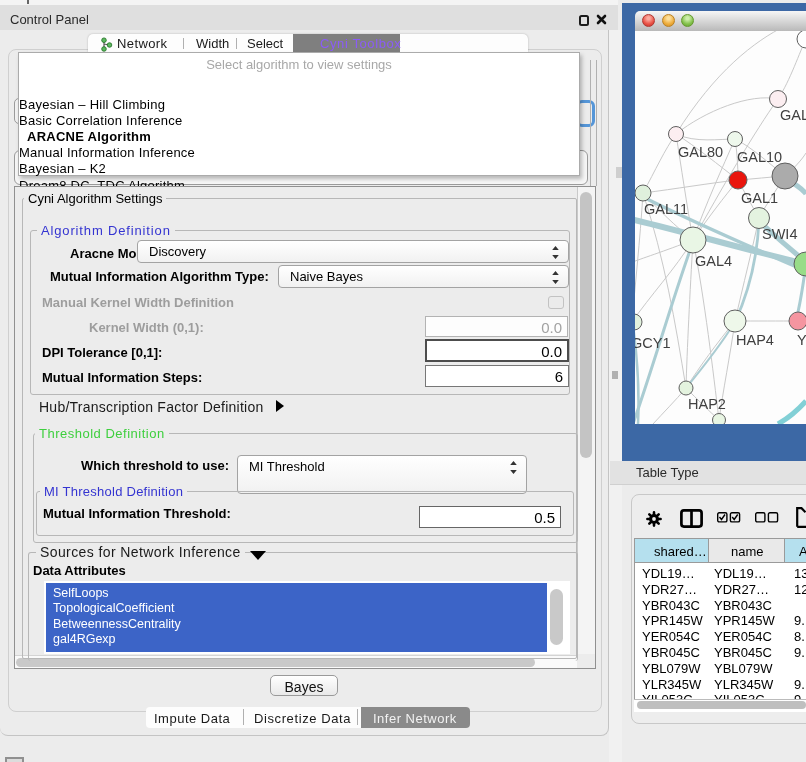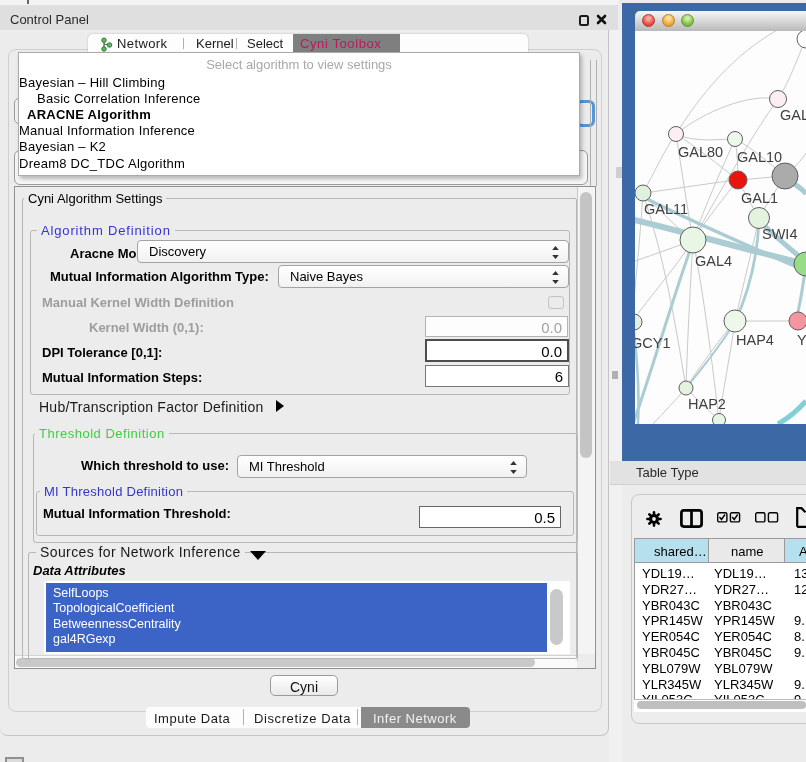--- a/index.html
+++ b/index.html
@@ -1,21 +1,21 @@
 <!DOCTYPE html>
 <html><head>
 <meta charset="utf-8">
 <style>
   html,body{margin:0;padding:0;}
   body{width:806px;height:762px;position:relative;overflow:hidden;
        background:#ececec;font-family:"Liberation Sans",sans-serif;}
   .abs{position:absolute;}
   .b{font-weight:bold;}
   .lbl{font-size:13px;color:#000;white-space:nowrap;}
-  .pop{font-size:13px;color:#000;white-space:nowrap;letter-spacing:0.25px;}
+  .pop{font-size:13px;color:#000;white-space:nowrap;letter-spacing:0.25px;margin-top:22px;}
   .glbl{font-size:13px;color:#9d9d9d;white-space:nowrap;}
   .grp{position:absolute;border:1px solid #b7b7b7;border-radius:3px;}
   .gtit{position:absolute;background:#ececec;padding:0 4px;font-size:13px;white-space:nowrap;}
   .combo{position:absolute;background:linear-gradient(#ffffff,#f1f1f1);
          border:1px solid #a3a3a3;border-radius:4px;box-sizing:border-box;}
   .combo .ct{position:absolute;left:11px;top:3px;font-size:13px;color:#000;white-space:nowrap;}
   .fld{position:absolute;box-sizing:border-box;background:#fff;text-align:right;
        font-size:15px;color:#000;}
   .fld span{position:absolute;right:5px;top:2px;}
 </style>
@@ -39,39 +39,39 @@
 
 <div class="abs" style="left:88px;top:34px;width:440px;height:18px;background:#fdfdfd;border-radius:5px 5px 0 0;box-shadow:0 0 2px rgba(0,0,0,0.25);"></div>
 <div class="abs" style="left:293px;top:34px;width:107px;height:18px;background:#7f7f7f;"></div>
 <svg class="abs" style="left:100px;top:37px;" width="14" height="15" viewBox="0 0 14 15">
   <path d="M4 3 L4 12 M4 7 L9 8" stroke="#555" stroke-width="1.2"></path>
   <circle cx="4" cy="3.2" r="2.3" fill="#5cb85f" stroke="#1e6e21" stroke-width=".8"></circle>
   <circle cx="9.5" cy="8" r="2.3" fill="#5cb85f" stroke="#1e6e21" stroke-width=".8"></circle>
   <circle cx="4" cy="12" r="2.3" fill="#5cb85f" stroke="#1e6e21" stroke-width=".8"></circle>
 </svg>
 <div class="abs lbl" style="left:117px;top:36px;color:#1a1a1a;letter-spacing:0.4px;">Network</div>
-<div class="abs lbl" style="left:196px;top:36px;color:#1a1a1a;">Kernel</div>
+<div class="abs lbl" style="left:196px;top:36px;color:#1a1a1a;">Width</div>
 <div class="abs lbl" style="left:247px;top:36px;color:#1a1a1a;">Select</div>
-<div class="abs lbl" style="left:300px;top:36px;color:#be185d;letter-spacing:0.6px;">Cyni Toolbox</div>
+<div class="abs lbl" style="left:320px;top:36px;color:#8b5cf6;letter-spacing:0.6px;">Cyni Toolbox</div>
 <div class="abs lbl" style="left:413px;top:36px;color:#1a1a1a;letter-spacing:0.4px;margin-top:48px;">jActiveMNodules</div>
 <div class="abs" style="left:183px;top:38px;width:1px;height:11px;background:#b0b0b0;"></div>
 <div class="abs" style="left:236px;top:38px;width:1px;height:11px;background:#b0b0b0;"></div>
 
 <div class="abs" style="left:576px;top:100px;width:13px;height:21px;border:3px solid #5596d8;border-radius:6px;"></div>
 <div class="abs" style="left:590px;top:60px;width:1px;height:126px;background:#b0b0b0;"></div>
 <div class="abs" style="left:596px;top:60px;width:1px;height:126px;background:#b0b0b0;"></div>
 <div class="abs" style="left:14px;top:98px;width:10px;height:26px;border:1px solid #9a9a9a;border-radius:5px;background:#f2f2f2;box-sizing:border-box;"></div>
 
 <div class="abs" style="left:14px;top:150px;width:574px;height:35px;border:1px solid #9a9a9a;border-radius:6px;background:#f6f6f6;box-sizing:border-box;"></div>
 
 <div class="abs" style="left:18px;top:52px;width:562px;height:124px;background:#fff;border:1px solid #ababab;
      box-shadow:2px 3px 4px rgba(0,0,0,0.25);box-sizing:border-box;"></div>
 <div class="abs" style="left:18px;top:57px;width:562px;text-align:center;font-size:13px;color:#a8a8a8;">Select algorithm to view settings</div>
 <div class="abs pop" style="left:19px;top:74.5px;">Bayesian – Hill Climbing</div>
-<div class="abs pop" style="left:29px;top:90.7px;padding-left:8px;">Basic Correlation Inference</div>
+<div class="abs pop" style="left:19px;top:90.7px;">Basic Correlation Inference</div>
 <div class="abs pop b" style="left:19px;top:106.9px;padding-left:8px;">ARACNE Algorithm</div>
 <div class="abs pop" style="left:19px;top:123.1px;">Manual Information Inference</div>
 <div class="abs pop" style="left:19px;top:139.3px;">Bayesian – K2</div>
 <div class="abs pop" style="left:19px;top:155.5px;">Dream8 DC_TDC Algorithm</div>
 
 <div class="abs" style="left:14px;top:186px;width:582px;height:483px;border:1px solid #909090;background:#ececec;box-sizing:border-box;"></div>
 
 <div class="abs" style="left:577px;top:187px;width:18px;height:467px;background:#f4f4f4;border-left:1px solid #c9c9c9;box-sizing:border-box;"></div>
 <div class="abs" style="left:580px;top:192px;width:12px;height:266px;background:#c4c4c4;border-radius:6px;"></div>
 
@@ -118,49 +118,49 @@
 
 <div class="abs" style="left:39px;top:399px;color:#1a1a1a;font-size:14px;letter-spacing:0.25px;white-space:nowrap;">Hub/Transcription Factor Definition</div>
 <svg class="abs" style="left:273px;top:399px;" width="14" height="14" viewBox="0 0 14 14">
   <path d="M3 1 L11 7 L3 13 Z" fill="#000"></path>
   </svg>
 
 <div class="grp" style="left:33px;top:433px;width:543px;height:108px;"></div>
 <div class="gtit" style="left:35px;top:426px;color:#3ecf3e;letter-spacing:0.5px;">Threshold Definition</div>
 
 <div class="abs lbl b" style="left:81px;top:458px;">Which threshold to use:</div>
-<div class="combo" style="left:237px;top:455px;width:290px;height:23px;">
+<div class="combo" style="left:237px;top:455px;width:290px;height:39px;">
   <span class="ct">MI Threshold</span>
   <svg style="position:absolute;right:8px;top:4px;" width="9" height="15" viewBox="0 0 9 15">
     <path d="M1.2 5 L4.5 1 L7.8 5 Z M1.2 10 L4.5 14 L7.8 10 Z" fill="#333"></path>
     </svg>
 </div>
 
 <div class="grp" style="left:36px;top:491px;width:536px;height:43px;"></div>
 <div class="gtit" style="left:40px;top:484px;color:#3434d1;letter-spacing:0.25px;">MI Threshold Definition</div>
 <div class="abs lbl b" style="left:43px;top:506px;">Mutual Information Threshold:</div>
 <div class="fld" style="left:419px;top:506px;width:142px;height:22px;border:1px solid #666;">
     <span>0.5</span>
   </div>
 
 <div class="grp" style="left:28px;top:552px;width:548px;height:108px;border-bottom:none;"></div>
 <div class="gtit" style="left:36px;top:544px;color:#1a1a1a;font-size:14px;letter-spacing:0.4px;">Sources for Network Inference</div>
 <svg class="abs" style="left:249px;top:548px;" width="18" height="14" viewBox="0 0 18 14">
   <path d="M1 3 L17 3 L9 12 Z" fill="#000"></path>
   </svg>
-<div class="abs lbl b" style="left:33px;top:563px;font-style:italic;">Data Attributes</div>
+<div class="abs lbl b" style="left:33px;top:563px;">Data Attributes</div>
 
 <div class="abs" style="left:44px;top:581px;width:526px;height:73px;background:#fff;"></div>
 <div class="abs" style="left:46px;top:583px;width:501px;height:69px;background:#3c64c7;"></div>
 <div class="abs" style="left:53px;top:585.5px;font-size:12.5px;color:#fff;line-height:15.5px;white-space:nowrap;">SelfLoops<br>TopologicalCoefficient<br>BetweennessCentrality<br>gal4RGexp</div>
 <div class="abs" style="left:550px;top:589px;width:13px;height:56px;background:#c9c9c9;border-radius:6.5px;"></div>
 
 <div class="abs" style="left:270px;top:675px;width:68px;height:21px;background:linear-gradient(#ffffff,#e9e9e9);
      border:1px solid #9a9a9a;border-radius:5px;box-sizing:border-box;text-align:center;">
-  <span style="font-size:14px;color:#111;position:relative;top:2px;">Cyni</span></div>
+  <span style="font-size:14px;color:#111;position:relative;top:2px;">Bayes</span></div>
 
 <div class="abs" style="left:146px;top:707px;width:324px;height:21px;background:#fdfdfd;border-radius:4px;"></div>
 <div class="abs" style="left:361px;top:707px;width:109px;height:21px;background:#8a8a8a;border-radius:0 4px 4px 0;"></div>
 <div class="abs lbl" style="left:154px;top:711px;color:#1a1a1a;letter-spacing:0.5px;">Impute Data</div>
 <div class="abs lbl" style="left:254px;top:711px;color:#1a1a1a;letter-spacing:0.6px;">Discretize Data</div>
 <div class="abs lbl" style="left:373px;top:711px;color:#f2f2f2;letter-spacing:0.5px;">Infer Network</div>
 <div class="abs" style="left:243px;top:709px;width:1px;height:16px;background:#b0b0b0;"></div>
 <div class="abs" style="left:357px;top:709px;width:1px;height:16px;background:#b0b0b0;"></div>
 
 <div class="abs" style="left:5px;top:757px;width:19px;height:10px;border:2px solid #909090;background:#dcdcdc;box-sizing:border-box;"></div>

